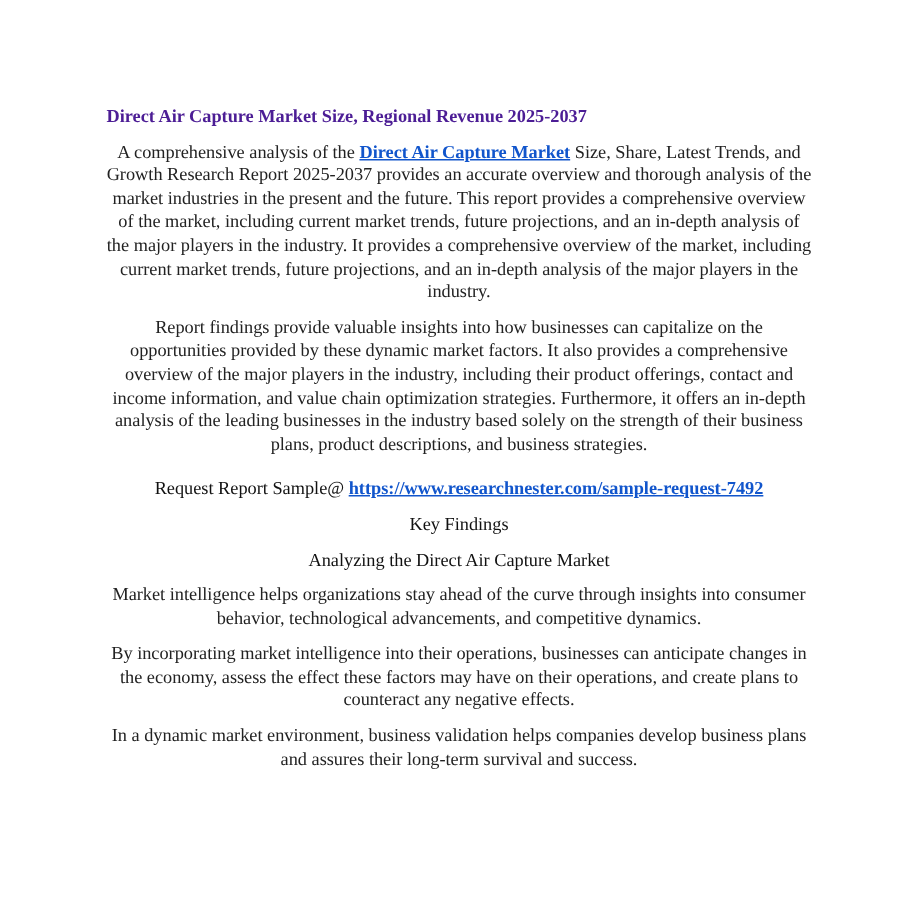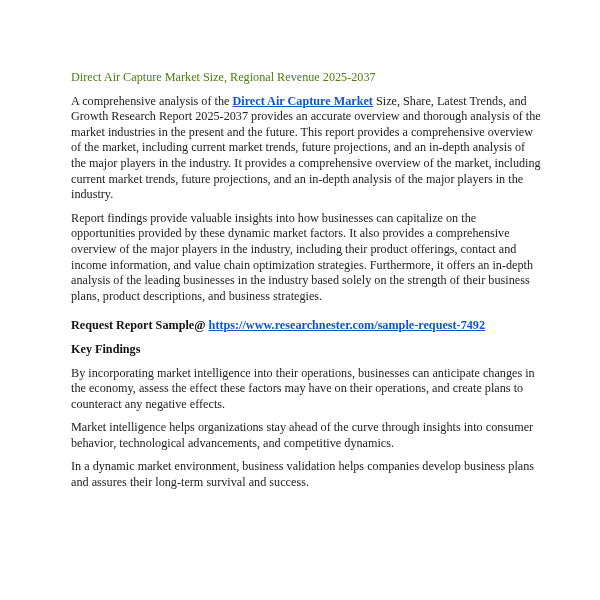--- a/index.html
+++ b/index.html
@@ -17,51 +17,53 @@
     }
     .page {
       position: absolute;
       left: 71px;
       top: 70px;
       width: 470px;
       font-size: 12.2px;
       line-height: 15.6px;
     }
     .heading {
-      font-weight: normal;
-      color: #4d7c0f;
+      font-weight: bold;
+      color: #4c1d95;
       margin: 0 0 8px 0;
     }
     p {
       margin: 0 0 8px 0;
+      text-align: center;
     }
     .sec-gap {
       margin-top: 14px;
     }
     a.link {
       color: #1155cc;
       text-decoration: underline;
       font-weight: bold;
     }
     .bold {
-      font-weight: bold;
+      font-weight: normal;
       color: #111111;
     }
   </style>
 </head>
 <body>
 
 <div class="page">
   <div class="heading">Direct Air Capture Market Size, Regional Revenue 2025-2037</div>
 
   <p><span>A comprehensive analysis of the </span><a class="link" href="#">Direct Air Capture Market</a><span> Size, Share, Latest Trends, and Growth Research Report 2025-2037 provides an accurate overview and thorough analysis of the market industries in the present and the future. This report provides a comprehensive overview of the market, including current market trends, future projections, and an in-depth analysis of the major players in the industry. It provides a comprehensive overview of the market, including current market trends, future projections, and an in-depth analysis of the major players in the industry.</span></p>
 
   <p>Report findings provide valuable insights into how businesses can capitalize on the opportunities provided by these dynamic market factors. It also provides a comprehensive overview of the major players in the industry, including their product offerings, contact and income information, and value chain optimization strategies. Furthermore, it offers an in-depth analysis of the leading businesses in the industry based solely on the strength of their business plans, product descriptions, and business strategies.</p>
 
   <p class="sec-gap"><span class="bold">Request Report Sample@ </span><a class="link" href="#">https://www.researchnester.com/sample-request-7492</a></p>
 
   <p class="bold">Key Findings</p>
 
+  <p class="bold">Analyzing the Direct Air Capture Market</p>
 
+  <p>Market intelligence helps organizations stay ahead of the curve through insights into consumer behavior, technological advancements, and competitive dynamics.</p>
   <p>By incorporating market intelligence into their operations, businesses can anticipate changes in the economy, assess the effect these factors may have on their operations, and create plans to counteract any negative effects.</p>
-  <p>Market intelligence helps organizations stay ahead of the curve through insights into consumer behavior, technological advancements, and competitive dynamics.</p>
   <p>In a dynamic market environment, business validation helps companies develop business plans and assures their long-term survival and success.</p>
 </div>
 
 </body></html>

